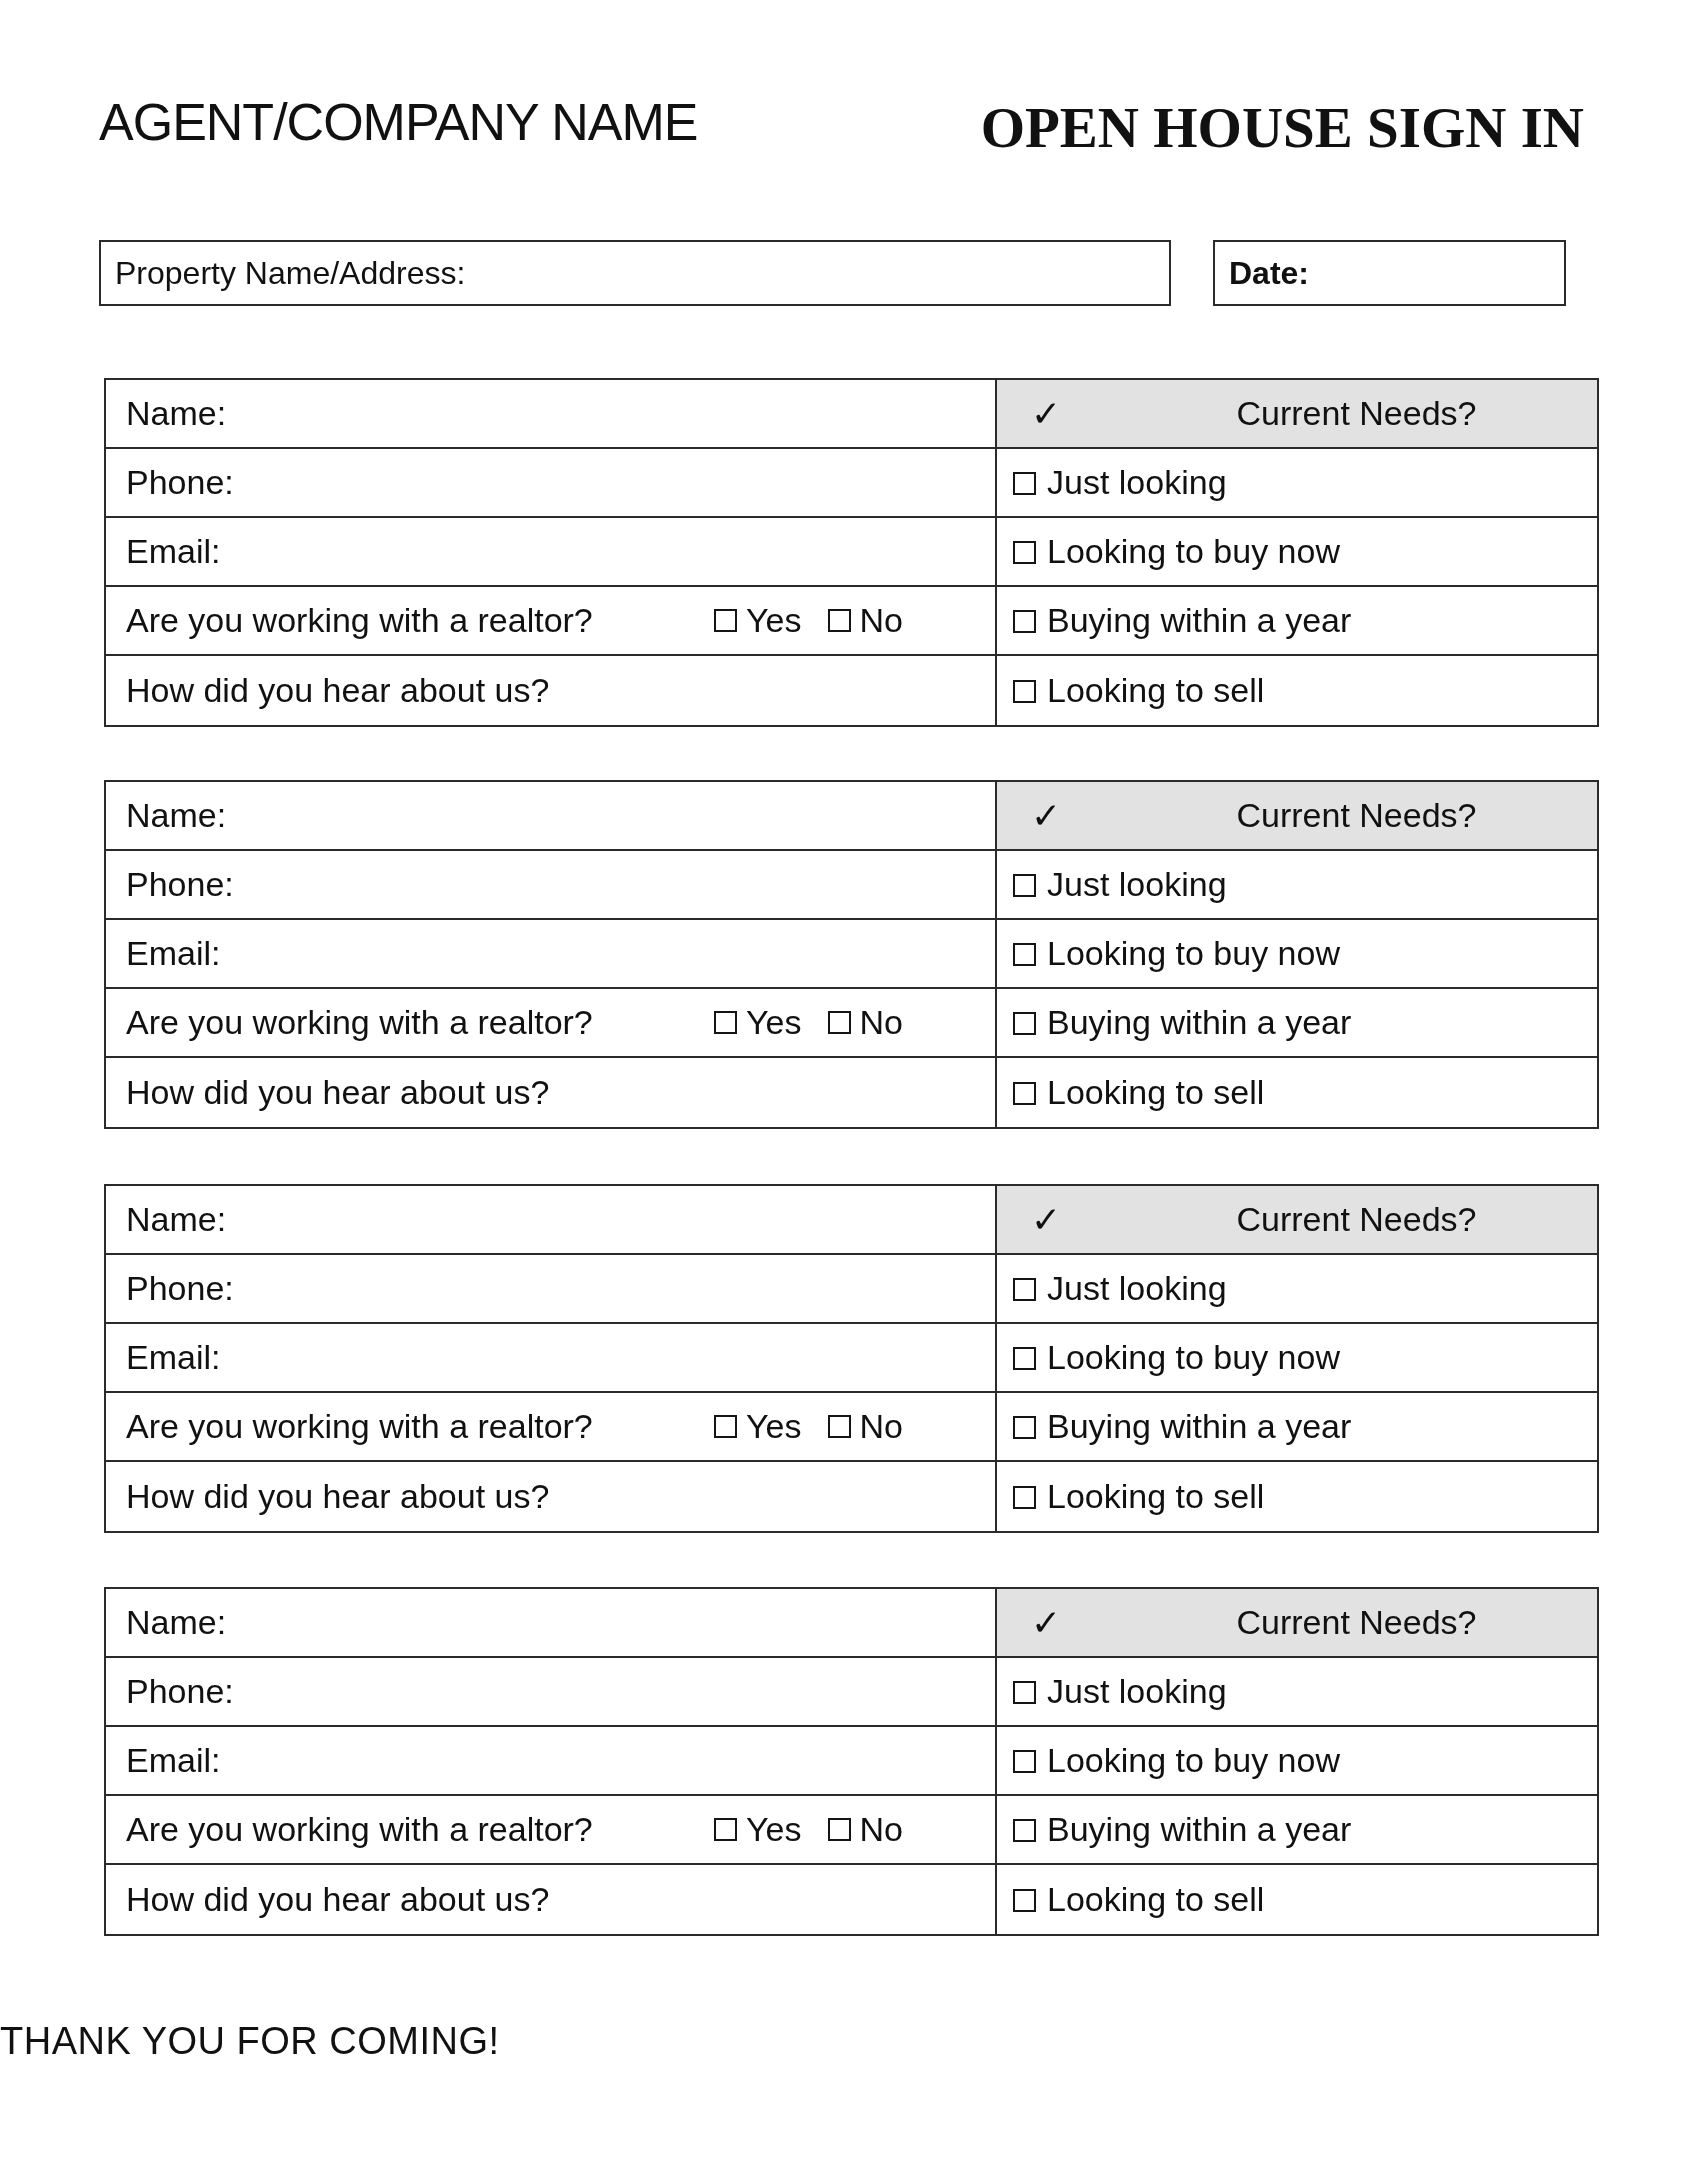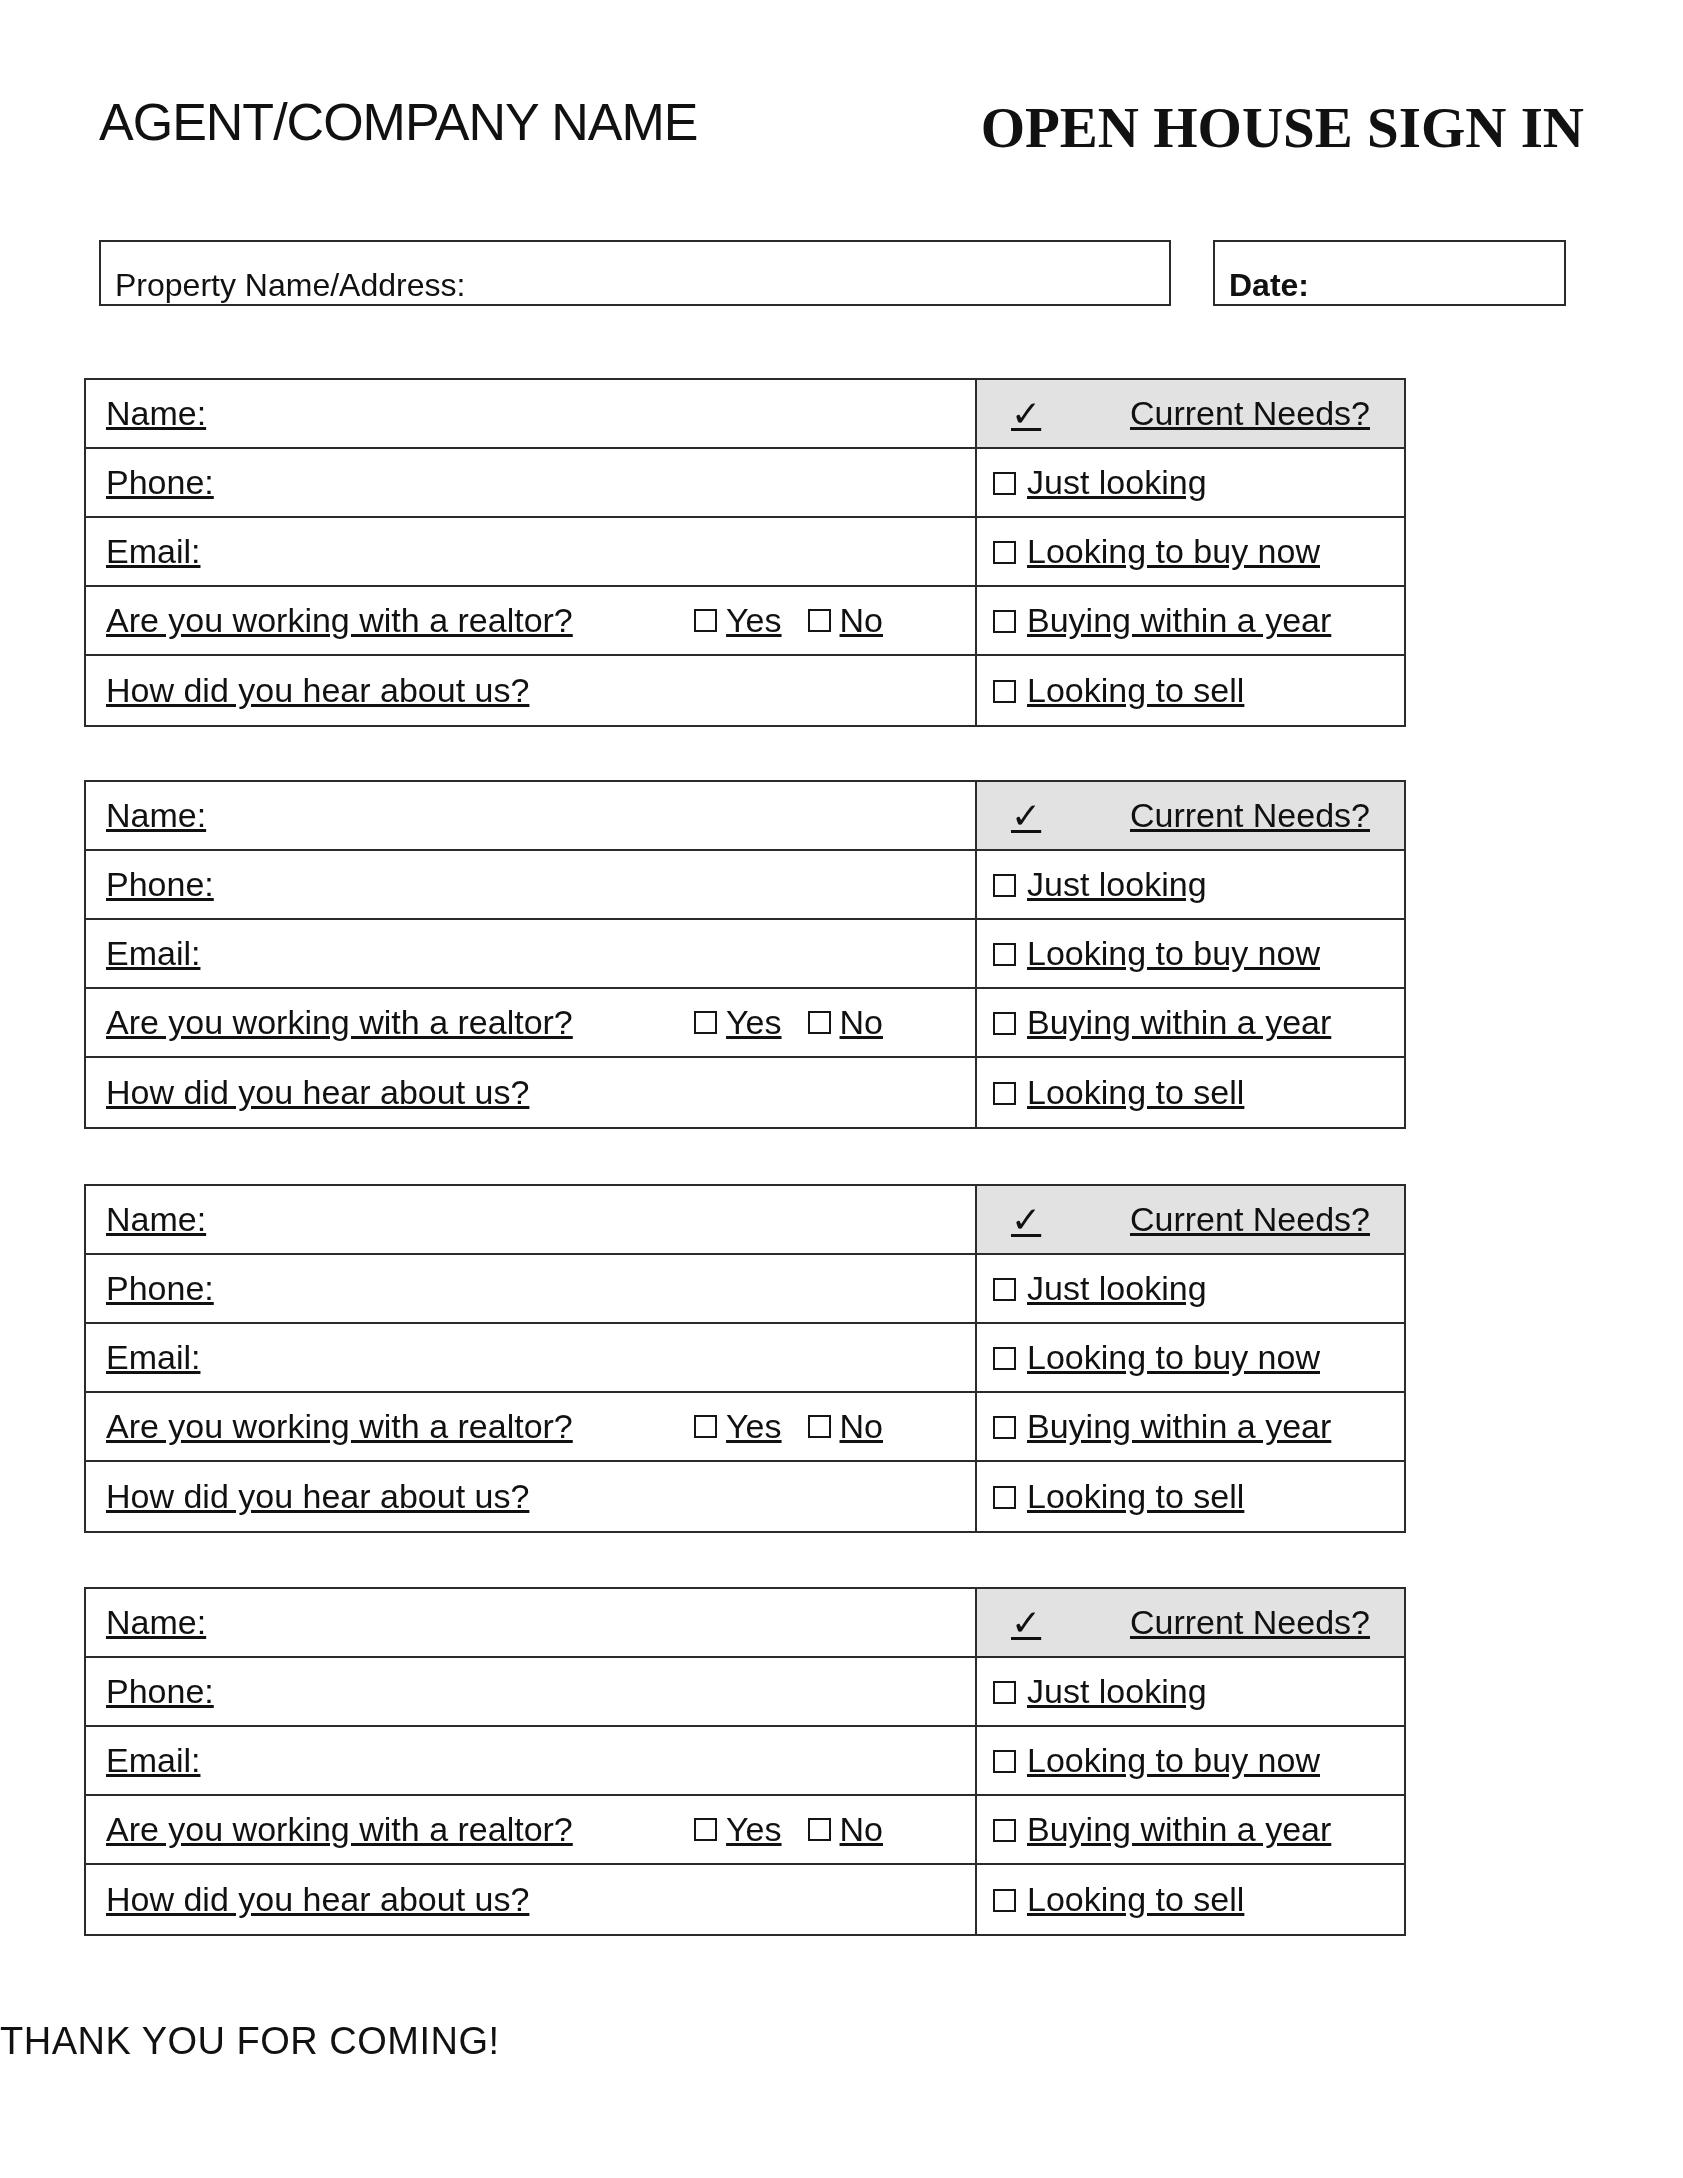--- a/index.html
+++ b/index.html
@@ -27,35 +27,34 @@
   .form-title{
     position:absolute;right:99px;top:98px;
     font-family:"Liberation Serif","DejaVu Serif",serif;
     font-weight:700;font-size:57px;line-height:1.05;white-space:nowrap;
   }
   
   .field-box{
     position:absolute;top:240px;height:66px;
     border:2px solid var(--border);
     box-sizing:border-box;
-    display:flex;align-items:flex-end;
+    display:flex;align-items:center;
     font-size:32px;
     background:var(--paper);
   }
   .property-box{left:99px;width:1072px;padding-left:14px;}
   .date-box{left:1213px;width:353px;padding-left:14px;font-weight:bold;}
   
   .card{
-    position:absolute;left:84px;width:1322px;
+    position:absolute;left:104px;width:1495px;
     border:2px solid var(--border);
     box-sizing:border-box;
     display:grid;
     grid-template-columns:889px 1fr;
     background:var(--paper);
-    text-decoration:underline;
   }
   .card-1{top:378px;} .card-2{top:780px;} .card-3{top:1184px;} .card-4{top:1587px;}
   .cell{
     height:69px;box-sizing:border-box;
     border-bottom:2px solid var(--border);
     display:flex;align-items:center;
     font-size:34px;
     padding-left:20px;
     overflow:hidden;white-space:nowrap;
   }

